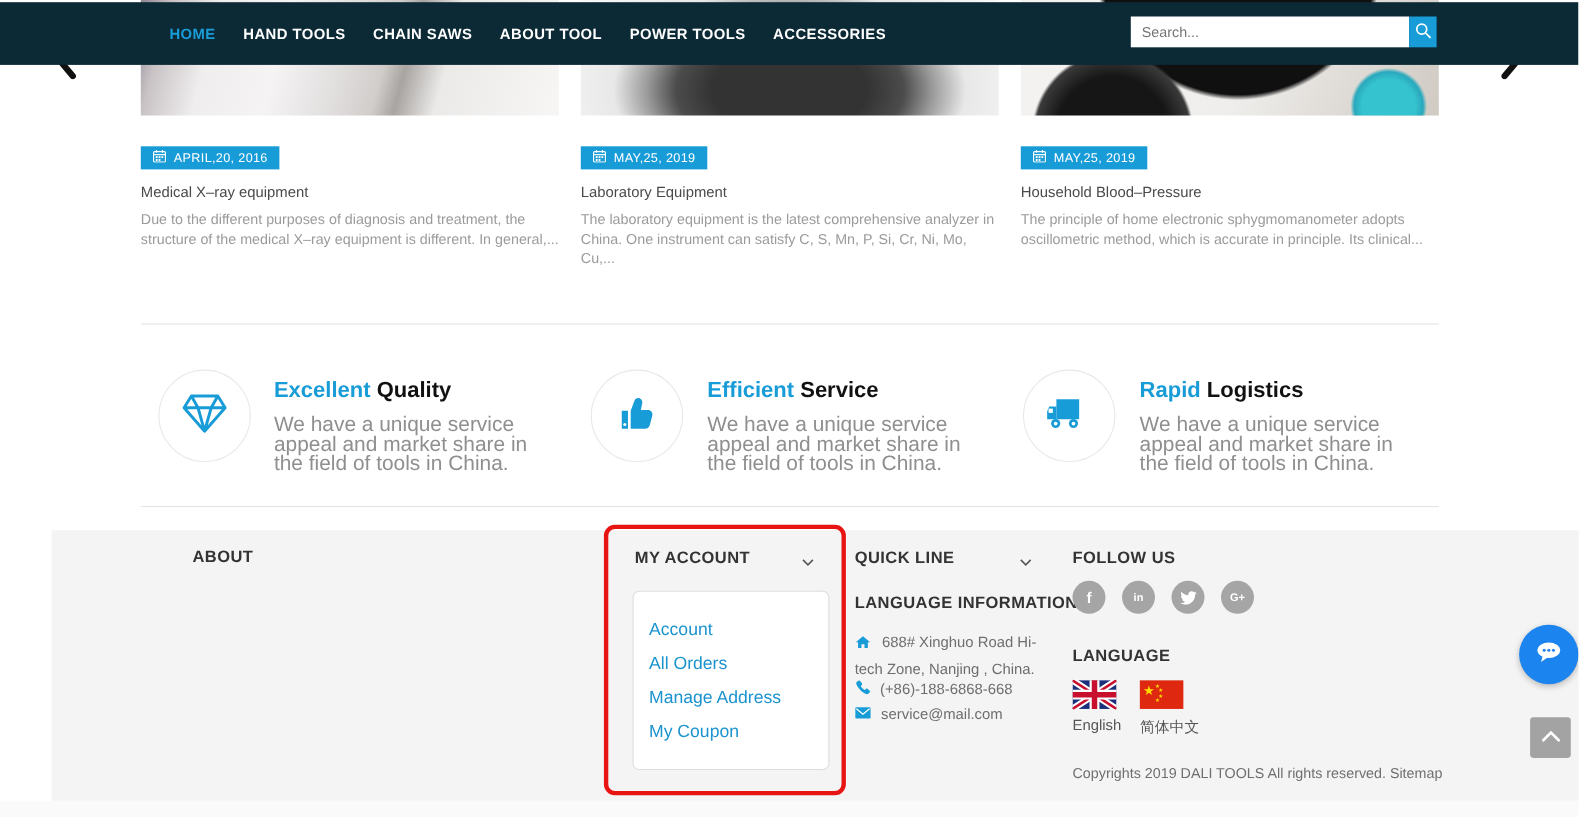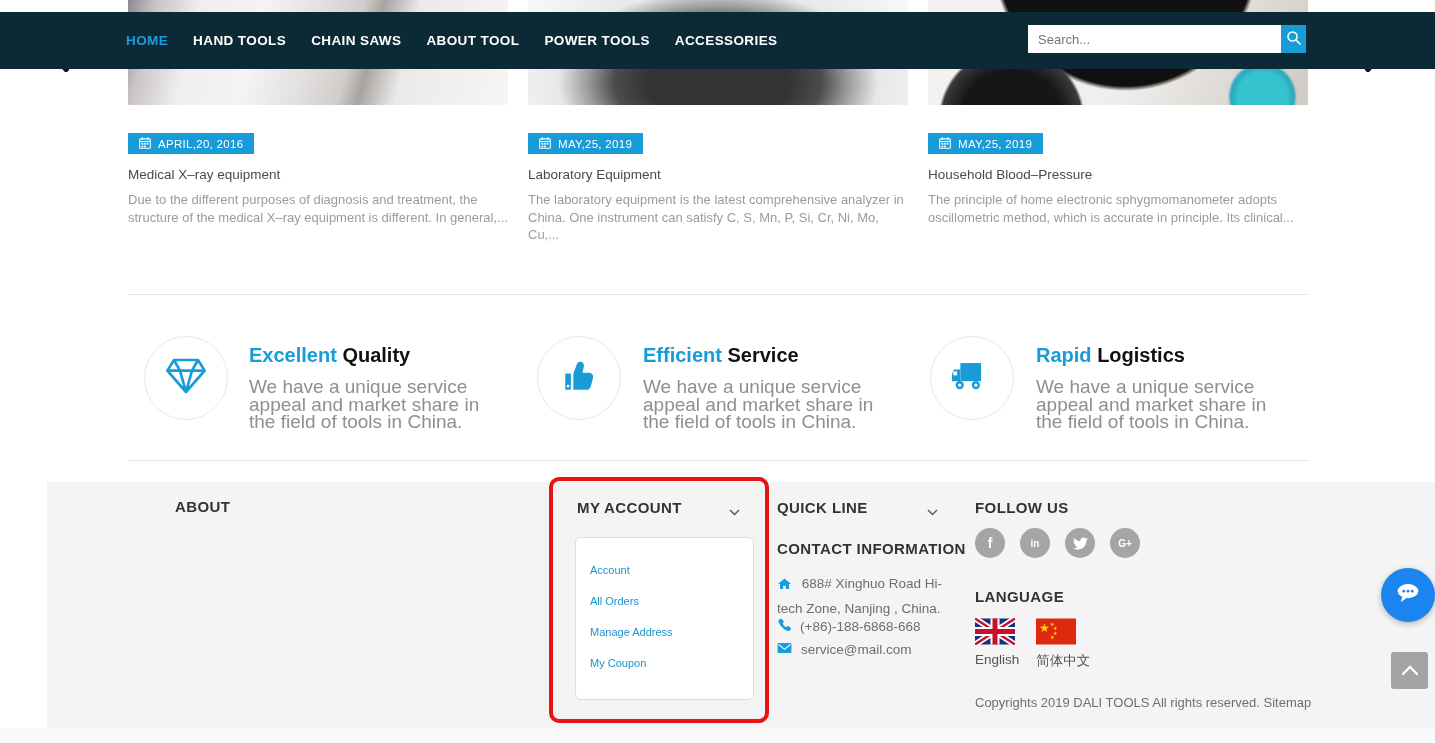--- a/index.html
+++ b/index.html
@@ -16,21 +16,21 @@
   }
   .img3 { left:928px;
     background:
       radial-gradient(circle at 22% 115%, #161616 16%, #3a3a3a 22%, rgba(0,0,0,0) 23%),
       radial-gradient(circle at 52% -40%, #101010 52%, rgba(0,0,0,0) 54%),
       radial-gradient(circle at 88% 92%, #35c3cf 7%, #2aa8bd 9%, rgba(0,0,0,0) 10%),
       linear-gradient(115deg,#f4f3f1 0%,#efeeec 55%,#ddd9d4 80%,#cfcac2 100%);
   }
 
   
-  .navbar { position:absolute; top:12px; left:0; width:100%; height:57px; background:#0c2a36; z-index:5; }
+  .navbar { position:absolute; top:2px; left:0; width:100%; height:57px; background:#0c2a36; z-index:5;padding-left:28px; }
   .nav-inner { display:flex; align-items:center; height:57px; padding-left:126px; gap:25px; }
   .nav-link { color:#fff; font-size:13.5px; font-weight:bold; letter-spacing:.4px; text-decoration:none; cursor:pointer; }
   .nav-link.active { color:#1a9cd8; }
   .searchbar { position:absolute; left:1028px; top:13px; display:flex; height:16px; }
   .searchbar input { width:253px; height:28px; border:none; outline:none; padding:0 10px; font-size:13px; color:#333; background:#fff; }
   .search-btn { width:25px; height:28px; background:#189cd8; border:none; display:flex; align-items:center; justify-content:center; cursor:pointer; }
 
   
   .carousel-arrow { position:absolute; z-index:2; cursor:pointer; }
   .arrow-left { left:46px; top:32px; }
@@ -65,21 +65,21 @@
 
   .about-heading { left:128px; top:16px; }
   .about-text { left:128px; top:42px; width:372px; line-height:24px; }
 
   .annotation-box { position:absolute; left:502px; top:-5px; width:220px; height:246px;
     border:4px solid #e81414; border-radius:10px; z-index:3; pointer-events:none; }
   .myaccount-heading { left:530px; top:17px; }
   .chev1 { left:682px; top:20px; }
   .account-box { position:absolute; left:528px; top:55px; width:179px; height:163px;
     background:#fff; border:1px solid #ddd; border-radius:6px; }
-  .account-link { position:absolute; left:543px; font-size:11px; color:#1b93cf; text-decoration:none; cursor:pointer; }
+  .account-link { position:absolute; left:543px; font-size:16px; color:#1b93cf; text-decoration:none; cursor:pointer; }
   .al0 { top:82px; } .al1 { top:113px; } .al2 { top:144px; } .al3 { top:175px; }
 
   .quickline-heading { left:730px; top:17px; }
   .chev2 { left:880px; top:20px; }
   .contact-heading { left:730px; top:58px; }
   .contact-address { left:730px; top:90px; width:184px; line-height:23px; }
   .contact-row { position:absolute; display:flex; align-items:center; gap:9px; font-size:13.5px; color:#6e6e6e; }
   .phone-row { left:730px; top:136px; }
   .email-row { left:730px; top:160px; }
   .addr-icon { margin-right:6px; vertical-align:-2px; }
@@ -278,21 +278,21 @@
     <a class="account-link al2">Manage Address</a>
     <a class="account-link al3">My Coupon</a>
 
     <div class="f-heading quickline-heading">QUICK LINE</div>
     <span class="chev chev2">
       <svg width="11" height="7" viewBox="0 0 11 7">
           <polyline points="1,1 5.5,5.5 10,1" fill="none" stroke="#555" stroke-width="1.4"></polyline>
         </svg>
     </span>
 
-    <div class="f-heading contact-heading">CONTACT INFORMATION</div>
+    <div class="f-heading contact-heading">LANGUAGE INFORMATION</div>
     <div class="f-text contact-address">
       <span class="addr-icon">
         <svg width="15" height="13" viewBox="0 0 16 14">
             <path d="M1 7.5 L8 1.5 L15 7.5 h-2.2 v5.5 h-3.3 v-3.6 h-3 v3.6 H3.2 V7.5 z" fill="#189cd8"></path>
           </svg>
       </span><span>688# Xinghuo Road Hi-tech Zone, Nanjing , China.</span>
     </div>
     <div class="contact-row phone-row">
       <span>
         <svg width="14" height="14" viewBox="0 0 16 16">

